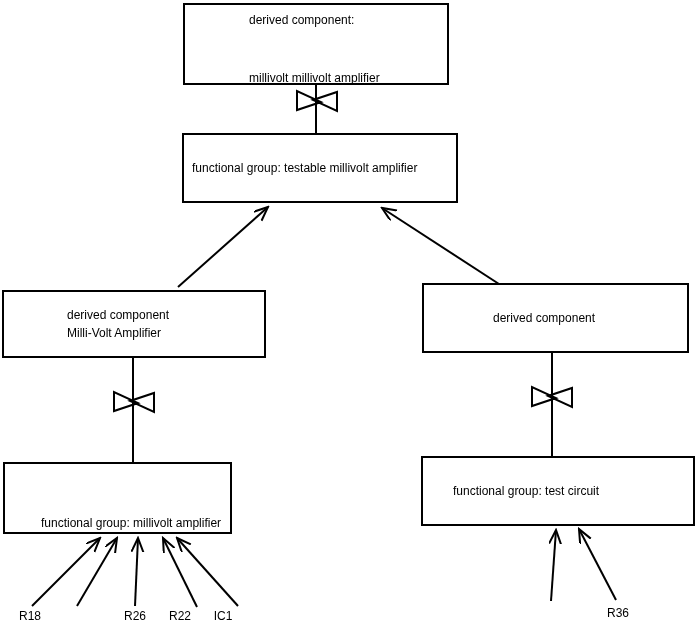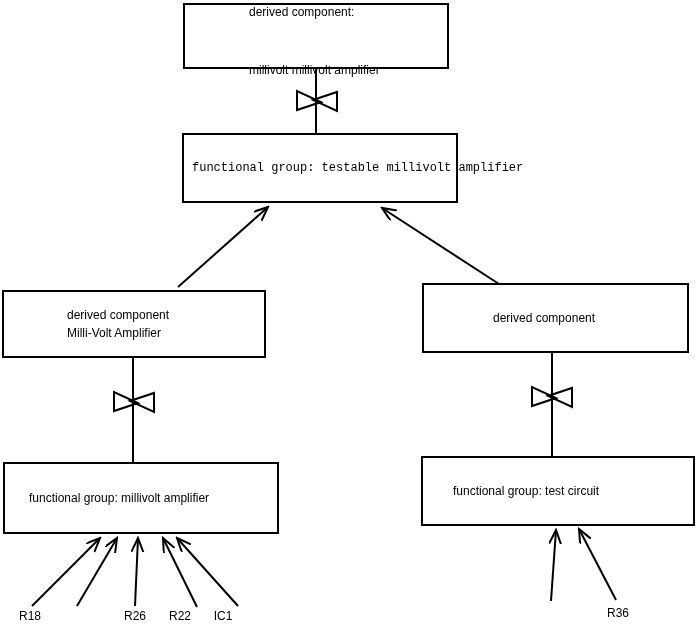--- a/index.html
+++ b/index.html
@@ -36,25 +36,25 @@
   }
   .node span { display: block; }
   .leaf {
     position: absolute;
     width: 36px;
     text-align: center;
     line-height: 15px;
     white-space: nowrap;
   }
   
-  .n-derived-testable { left:183px; top:3px;   width:266px; height:66px; padding-left:64px; padding-top:10px;gap:40px; }
-  .n-fg-testable      { left:182px; top:133px; width:276px; height:70px; padding-left:8px;font-family:Liberation Mono, monospace; }
+  .n-derived-testable { left:183px; top:3px;   width:266px; height:82px; padding-left:64px; padding-top:10px;gap:40px; }
+  .n-fg-testable      { left:182px; top:133px; width:276px; height:70px; padding-left:8px; }
   .n-derived-mva      { left:2px;   top:290px; width:264px; height:68px; padding-left:63px; }
   .n-derived-test     { left:422px; top:283px; width:267px; height:70px; padding-left:69px; }
-  .n-fg-mva           { left:3px;   top:462px; width:276px; height:72px; padding-left:24px; }
+  .n-fg-mva           { left:3px;   top:462px; width:229px; height:72px; padding-left:36px;justify-content:flex-end; }
   .n-fg-test          { left:421px; top:456px; width:274px; height:70px; padding-left:30px; }
   .l-r18 { left:12px;  top:609px; }
   .l-r30 { left:69px;  top:609px;margin-top:44px; }
   .l-r26 { left:110px; top:609px;margin-left:7px; }
   .l-r22 { left:162px; top:609px; }
   .l-ic1 { left:205px; top:609px; }
   .l-tr1 { left:535px; top:606px;margin-top:24px; }
   .l-r36 { left:600px; top:606px; }
 </style>
 </head>

